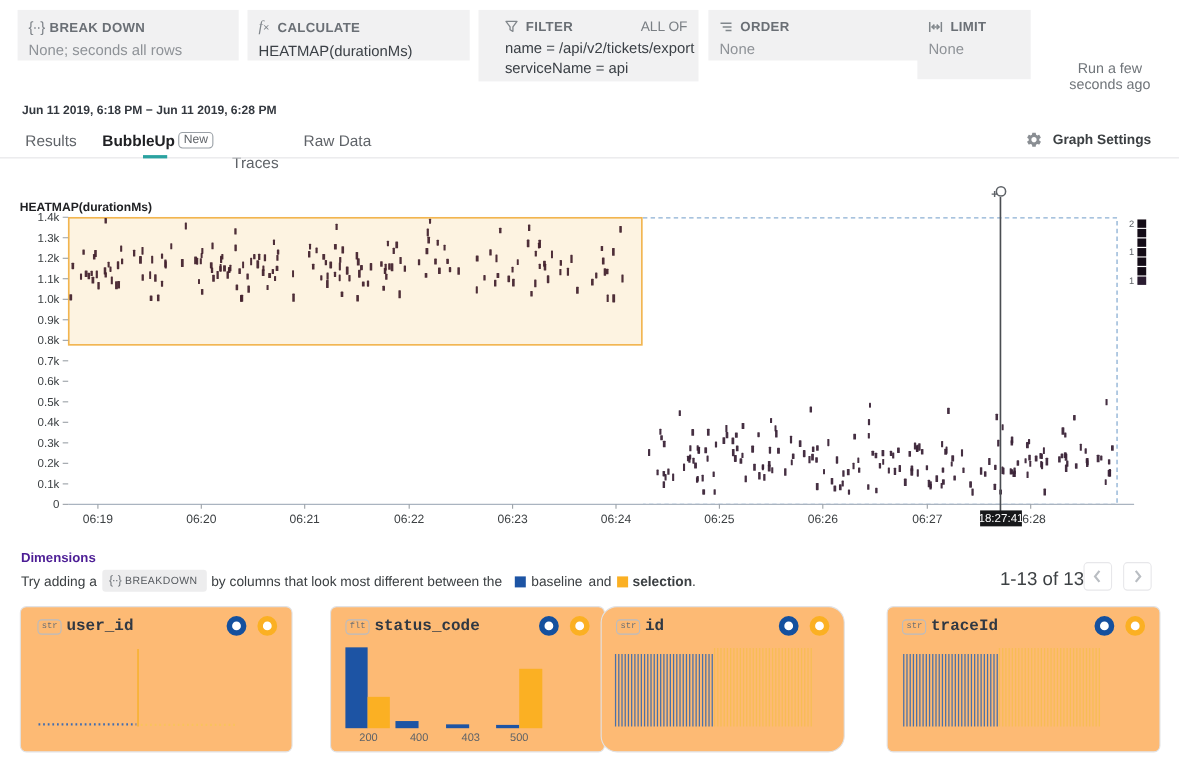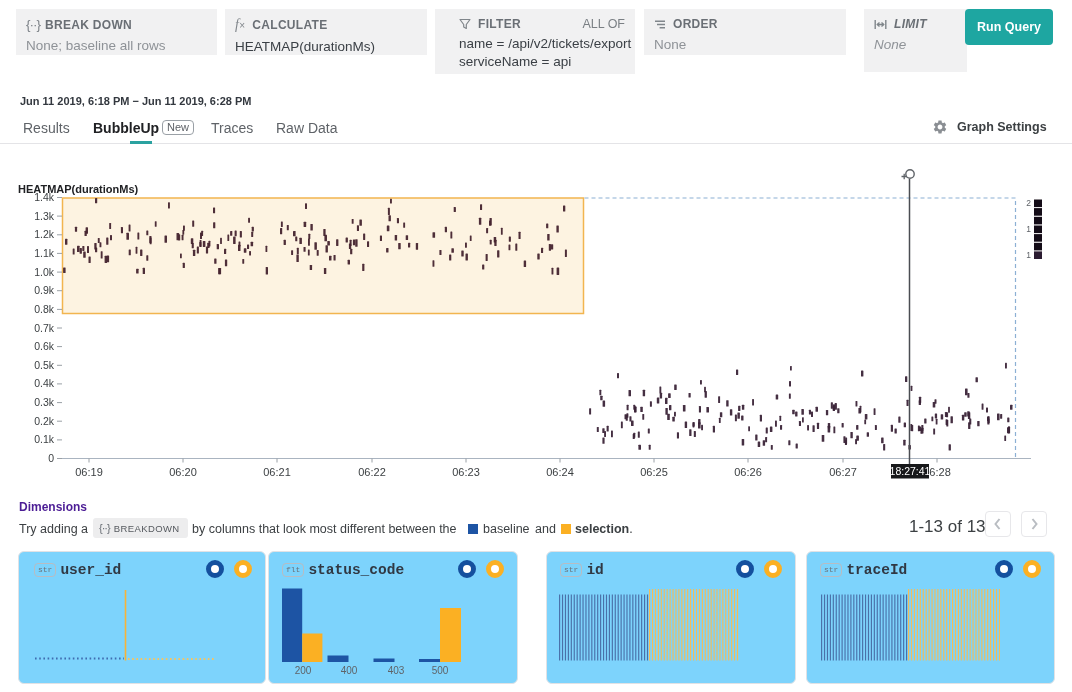--- a/index.html
+++ b/index.html
@@ -2,34 +2,34 @@
 <html><head><meta charset="utf-8">
 <style>
 * { margin:0; padding:0; box-sizing:border-box; }
 body { font-family:"Liberation Sans",sans-serif; background:#fff; }
 #page { position:relative; width:1072px; height:692px; overflow:hidden; background:#fff; }
 .qbox { position:absolute; top:9px; background:#f1f1f2; padding:8px 10px 0 10px; }
 .qhead { font-size:12px; font-weight:bold; color:#6a6f75; letter-spacing:.3px; display:flex; align-items:center; gap:7px; white-space:nowrap; }
 .qval { font-size:13.5px; color:#8e9297; margin-top:6px; white-space:nowrap; }
 .qval.dark { color:#3b4046; }
 .tab { position:absolute; top:120px; font-size:14px; color:#5f6368; }
-.card { position:absolute; top:551px; height:133px; background:#7dd3fc; border:1px solid #e1e2e5; border-radius:6px; }
+.card { position:absolute; top:551px; height:133px; background:#fdba74; border:1px solid #e1e2e5; border-radius:6px; }
 .badge { display:inline-block; border:1px solid #b8bcc2; border-radius:4px; font-family:"Liberation Mono",monospace; font-size:8px; color:#6a6f75; padding:1.5px 3px; vertical-align:2px; }
 .cname { font-family:"Liberation Mono",monospace; font-size:14.5px; color:#303843; font-weight:bold; }
 .donut { position:absolute; top:8px; width:18px; height:18px; border-radius:50%; border-style:solid; border-width:5px; background:#fff; }
 .donut.b { border-color:#14509e; }
 .donut.y { border-color:#fbb023; }
 .sent { position:absolute; top:522px; font-size:12.5px; color:#3c4043; white-space:nowrap; }
 </style></head>
 <body>
 <div id="page">
 
 <div class="qbox" style="left:16px; width:201px; height:46px;">
   <div class="qhead"><span style="font-weight:normal; color:#7d8288; font-size:13.5px; letter-spacing:-1px; margin-right:-2px;">{··}</span>BREAK DOWN</div>
-  <div class="qval">None; baseline all rows</div>
+  <div class="qval">None; seconds all rows</div>
 </div>
 
 <div class="qbox" style="left:225px; width:202px; height:46px;">
   <div class="qhead"><span style="display:inline-flex; align-items:baseline;">
           <span style="font-family:'Liberation Serif',serif; font-style:italic; font-size:14px; font-weight:normal; color:#80868b;">f</span>
           <span style="color:#80868b; font-size:10px; font-weight:normal;">×</span>
         </span>CALCULATE</div>
   <div class="qval dark">HEATMAP(durationMs)</div>
 </div>
 
@@ -41,36 +41,36 @@
   <div class="qval dark" style="margin-top:3px; font-size:13.5px;">serviceName = api</div>
 </div>
 
 <div class="qbox" style="left:644px; width:202px; height:46px;">
   <div class="qhead"><svg width="12" height="11" viewBox="0 0 12 11">
           <path d="M1 2.2 H11 M3 5.5 H11 M5.6 8.8 H11" stroke="#80868b" stroke-width="1.4"></path>
         </svg>ORDER</div>
   <div class="qval">None</div>
 </div>
 
-<div class="qbox" style="left:864px; width:103px; height:63px;font-style:italic;">
+<div class="qbox" style="left:834px; width:103px; height:63px;">
   <div class="qhead"><svg width="13" height="11" viewBox="0 0 13 11">
           <path d="M1.2 1 V10 M11.8 1 V10 M3.4 5.5 H9.6" stroke="#80868b" stroke-width="1.4"></path>
           <path d="M5.5 3.4 L3.3 5.5 L5.5 7.6 M7.5 3.4 L9.7 5.5 L7.5 7.6" fill="none" stroke="#80868b" stroke-width="1.4"></path>
         </svg>LIMIT</div>
   <div class="qval">None</div>
 </div>
 
-<div style="position:absolute; left:965px; top:9px; width:88px; height:36px; background:#1ea6a1; border-radius:4px; color:#fff; font-weight:bold; font-size:12.5px; text-align:center; line-height:36px;">Run Query</div>
+<div style="position:absolute; left:949px; top:54px; width:120px; text-align:center; font-size:13px; color:#6f7479; line-height:15px;">Run a few<br>seconds ago</div>
 
 <div style="position:absolute; left:20px; top:95px; font-size:11px; font-weight:bold; color:#33383f;">Jun 11 2019, 6:18 PM − Jun 11 2019, 6:28 PM</div>
 
 <div class="tab" style="left:23px;">Results</div>
 <div class="tab" style="left:93px; color:#202124; font-weight:bold;">BubbleUp</div>
 <div class="tab" style="left:162px; top:120px; border:1px solid #9aa0a6; border-radius:4px; color:#5f6368; font-size:11px; padding:0px 4px 1px;">New</div>
-<div class="tab" style="left:211px;">Traces</div>
+<div class="tab" style="left:211px;margin-top:20px;">Traces</div>
 <div class="tab" style="left:276px;">Raw Data</div>
 
 <div style="position:absolute; left:932px; top:119px; display:flex; align-items:center; gap:9px; font-size:12.5px; font-weight:bold; color:#3c4043;">
 <svg width="16" height="16" viewBox="0 0 24 24">
         <path fill="#8a8e93" fill-rule="evenodd" d="M19.14,12.94c0.04-0.3,0.06-0.61,0.06-0.94c0-0.32-0.02-0.64-0.07-0.94l2.03-1.58c0.18-0.14,0.23-0.41,0.12-0.61l-1.92-3.32c-0.12-0.22-0.37-0.29-0.59-0.22l-2.39,0.96c-0.5-0.38-1.03-0.7-1.62-0.94L14.4,2.81c-0.04-0.24-0.24-0.41-0.48-0.41h-3.84c-0.24,0-0.43,0.17-0.47,0.41L9.25,5.35C8.66,5.59,8.12,5.92,7.63,6.29L5.24,5.33c-0.22-0.08-0.47,0-0.59,0.22L2.74,8.87C2.62,9.08,2.66,9.34,2.86,9.48l2.03,1.58C4.84,11.36,4.8,11.69,4.8,12s0.02,0.64,0.07,0.94l-2.03,1.58c-0.18,0.14-0.23,0.41-0.12,0.61l1.92,3.32c0.12,0.22,0.37,0.29,0.59,0.22l2.39-0.96c0.5,0.38,1.03,0.7,1.62,0.94l0.36,2.54c0.05,0.24,0.24,0.41,0.48,0.41h3.84c0.24,0,0.44-0.17,0.47-0.41l0.36-2.54c0.59-0.24,1.13-0.56,1.62-0.94l2.39,0.96c0.22,0.08,0.47,0,0.59-0.22l1.92-3.32c0.12-0.22,0.07-0.47-0.12-0.61L19.14,12.94z M12,15.6c-1.98,0-3.6-1.62-3.6-3.6s1.62-3.6,3.6-3.6s3.6,1.62,3.6,3.6S13.98,15.6,12,15.6z"></path>
       </svg>
 Graph Settings</div>
 
 <div style="position:absolute; left:0; top:143px; width:1072px; height:1px; background:#e4e4e7;"></div>
 <div style="position:absolute; left:130px; top:141px; width:22px; height:3px; background:#2aa2a0;"></div>
@@ -542,39 +542,39 @@
   <div style="position:absolute; left:15px; top:8px;"><span class="badge">str</span><span class="cname" style="margin-left:4px;">user_id</span></div>
   <div class="donut b" style="right:41px;"></div>
   <div class="donut y" style="right:13px;"></div>
   <svg style="position:absolute; left:0; top:0;" width="246" height="131">
     <line x1="16" y1="106.5" x2="105" y2="106.5" stroke="#3f6cb0" stroke-width="2.2" stroke-dasharray="1.6 2.6"></line>
     <line x1="106.5" y1="38" x2="106.5" y2="108.5" stroke="#f8b337" stroke-width="1.6"></line>
     <line x1="109" y1="107" x2="195" y2="107" stroke="#f9c35d" stroke-width="2.2" stroke-dasharray="1.6 2.6"></line>
   </svg>
 </div>
 
-<div class="card" style="left:268px; width:250px;">
+<div class="card" style="left:300px; width:250px;">
   <div style="position:absolute; left:13px; top:8px;"><span class="badge">flt</span><span class="cname" style="margin-left:4px;">status_code</span></div>
   <div class="donut b" style="right:41px;"></div>
   <div class="donut y" style="right:13px;"></div>
   <svg style="position:absolute; left:0; top:0;" width="248" height="131">
     <rect x="13" y="36.5" width="20.2" height="73.5" fill="#1d54a4"></rect>
     <rect x="33.2" y="81.5" width="20.2" height="28.5" fill="#fbb023"></rect>
     <rect x="58.5" y="103.5" width="21" height="6.5" fill="#1d54a4"></rect>
     <rect x="104.5" y="106.5" width="21" height="3.5" fill="#1d54a4"></rect>
     <rect x="150" y="107" width="21" height="3" fill="#1d54a4"></rect>
     <rect x="171" y="56" width="21" height="54" fill="#fbb023"></rect>
     <text x="34" y="122" text-anchor="middle" font-size="10" fill="#5f6368">200</text>
     <text x="80" y="122" text-anchor="middle" font-size="10" fill="#5f6368">400</text>
     <text x="127" y="122" text-anchor="middle" font-size="10" fill="#5f6368">403</text>
     <text x="171" y="122" text-anchor="middle" font-size="10" fill="#5f6368">500</text>
   </svg>
 </div>
 
-<div class="card" style="left:546px; width:250px;">
+<div class="card" style="left:546px; width:222px;border-radius:15px;">
   <div style="position:absolute; left:13px; top:8px;"><span class="badge">str</span><span class="cname" style="margin-left:4px;">id</span></div>
   <div class="donut b" style="right:41px;"></div>
   <div class="donut y" style="right:13px;"></div>
   <svg style="position:absolute; left:0; top:0;" width="248" height="131">
         <g stroke="#4a70a8" stroke-width="1.15">
           <line x1="12.60" y1="42.5" x2="12.60" y2="108.5"></line>
           <line x1="15.53" y1="42.5" x2="15.53" y2="108.5"></line>
           <line x1="18.46" y1="42.5" x2="18.46" y2="108.5"></line>
           <line x1="21.39" y1="42.5" x2="21.39" y2="108.5"></line>
           <line x1="24.32" y1="42.5" x2="24.32" y2="108.5"></line>

